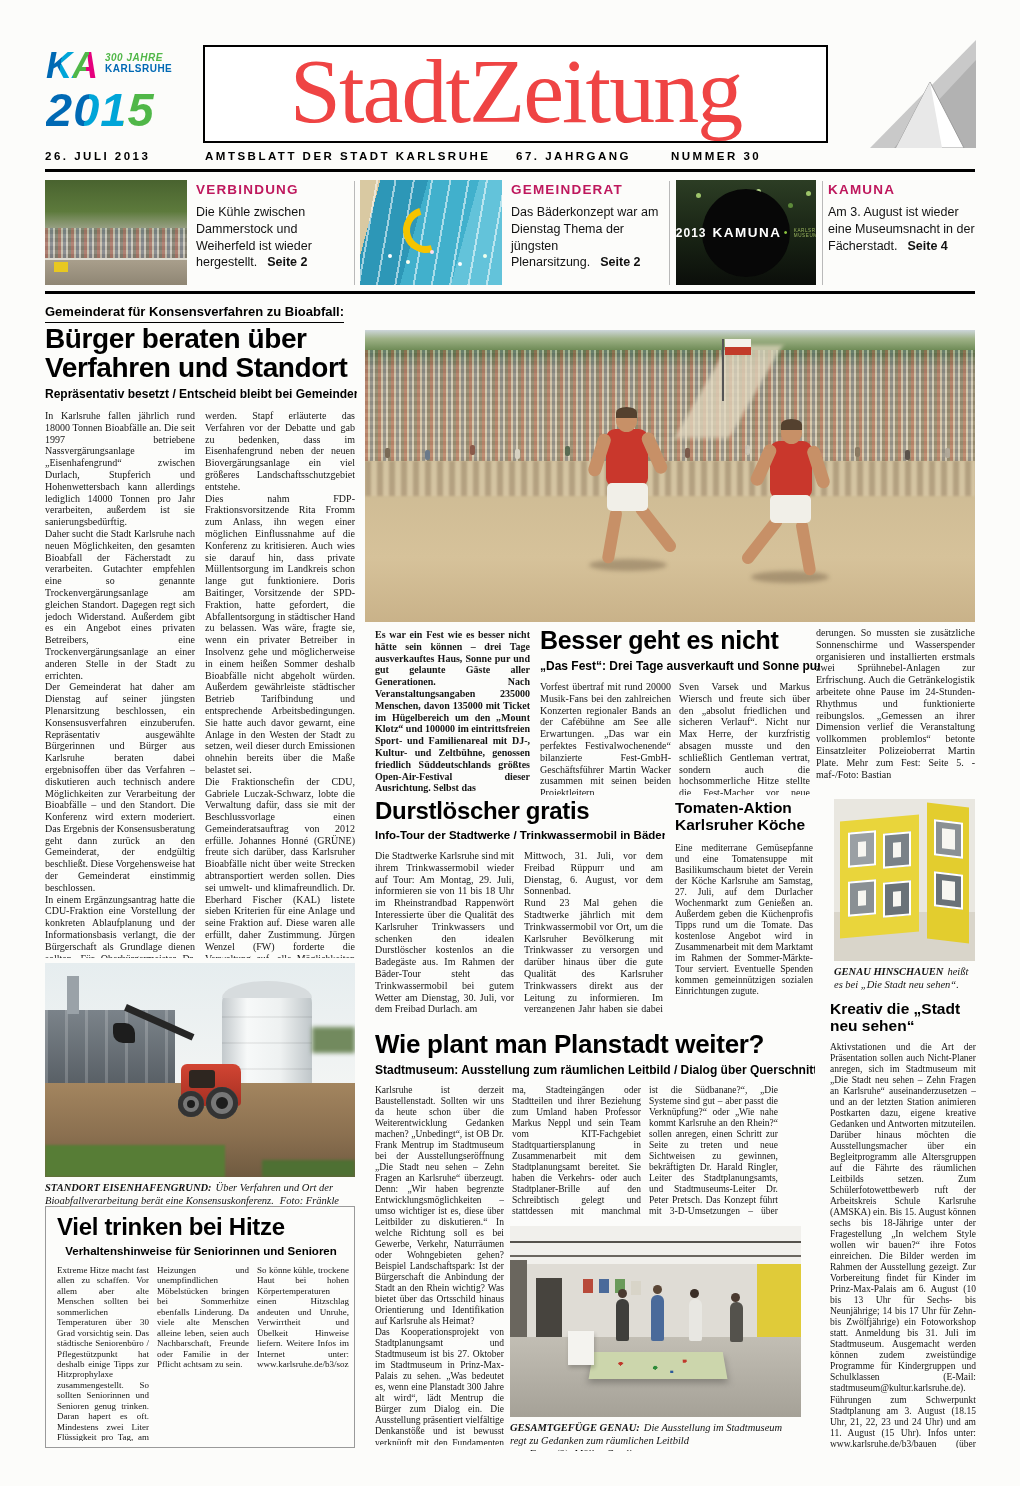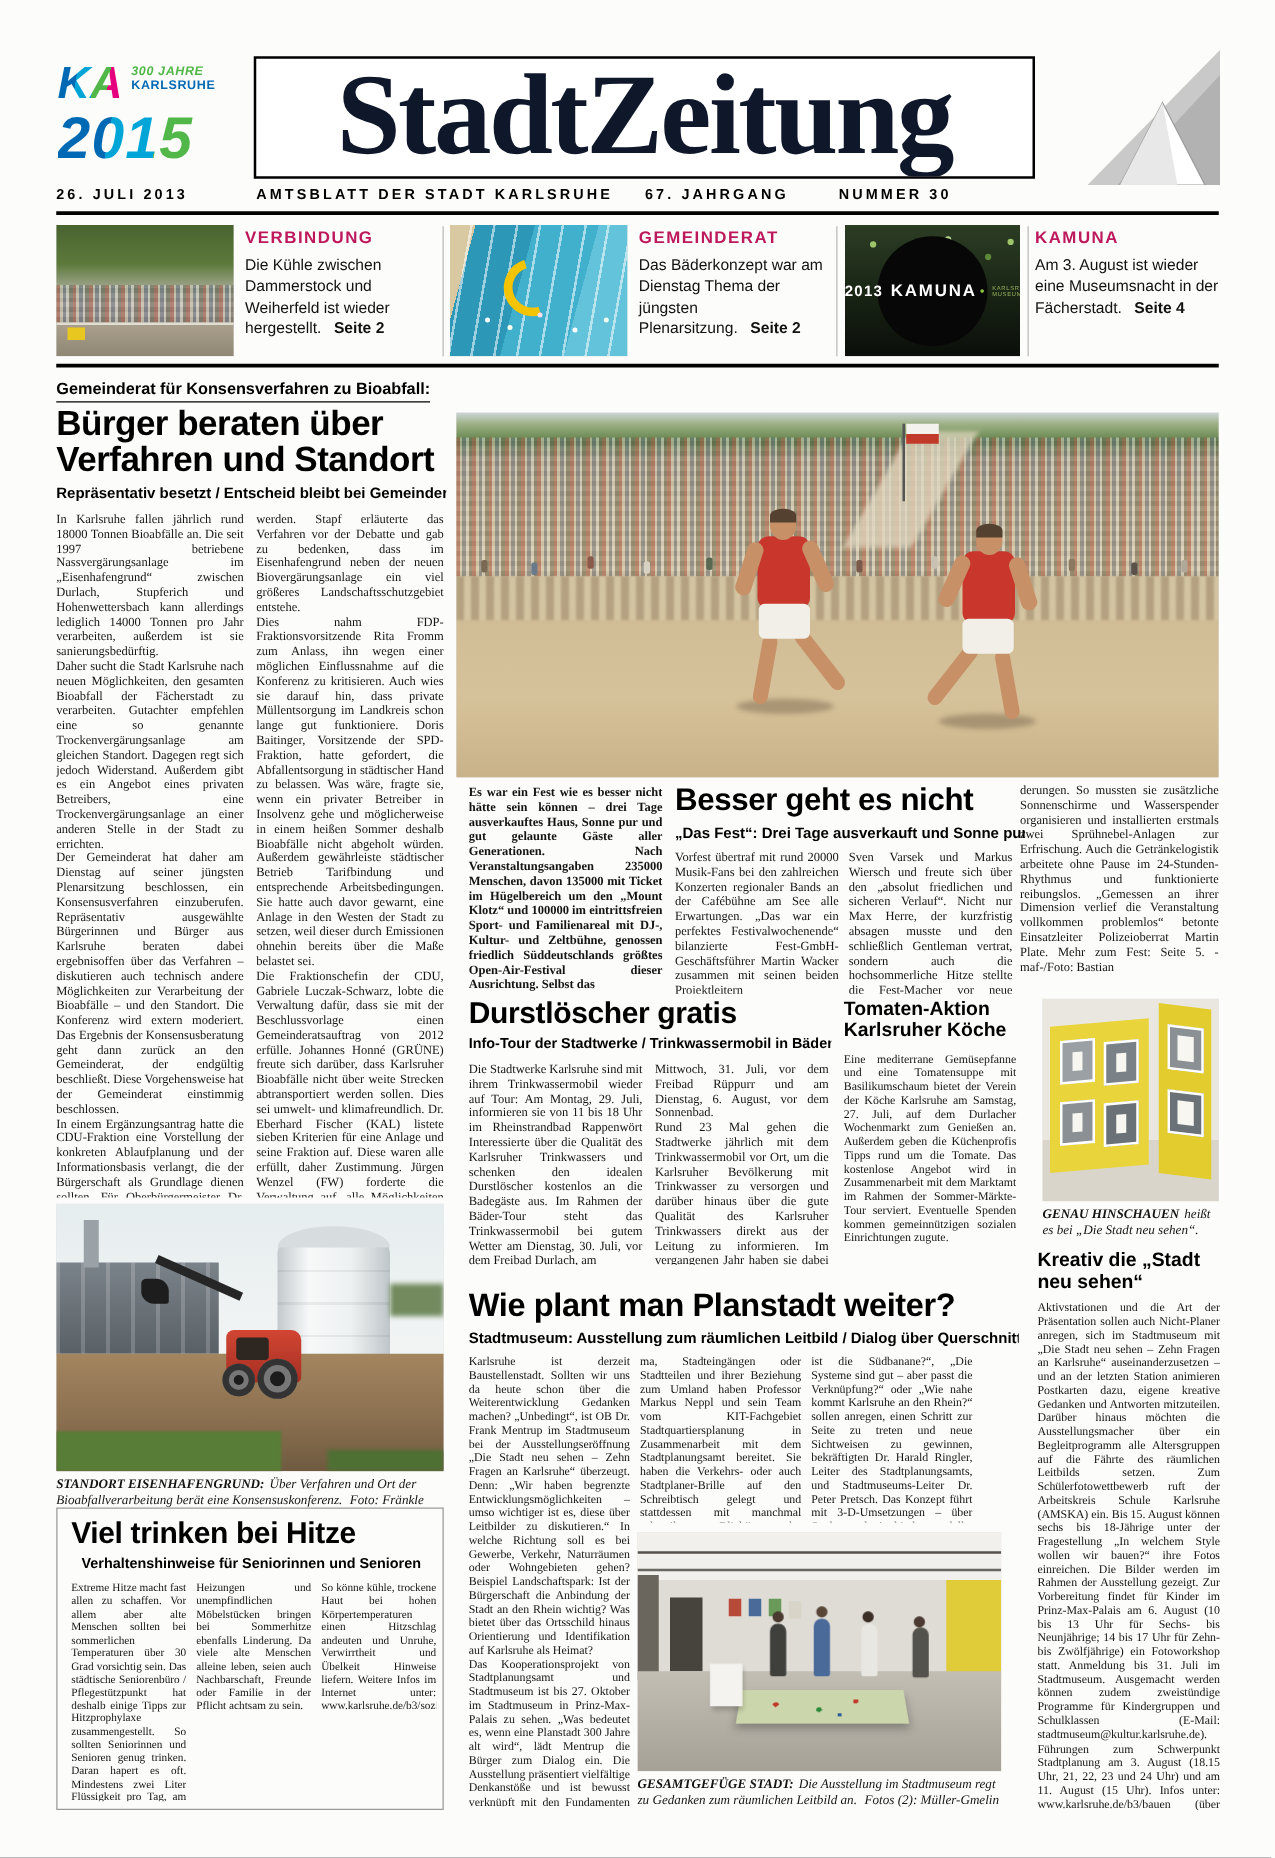--- a/index.html
+++ b/index.html
@@ -9,22 +9,22 @@
   .abs { position:absolute; }
   .ph  { position:absolute; }
 
   
   .rule-h { position:absolute; background:#000; height:3px; }
   .rule-v { position:absolute; background:#b9b9b9; width:1px; }
 
   
   .masthead-box { position:absolute; left:203px; top:45px; width:625px; height:98px; border:2px solid #000;
                   display:flex; align-items:center; justify-content:center; background:#fff; overflow:hidden; }
-  .masthead { font-family:"Liberation Serif", serif; font-weight:bold; font-size:92px; letter-spacing:-2px;
-              white-space:nowrap; transform:translateY(-3px); color:#0f172a; }
+  .masthead { font-family:"Liberation Serif", serif; font-weight:normal; font-size:92px; letter-spacing:-2px;
+              white-space:nowrap; transform:translateY(-3px); color:#ef4444; }
   .dateline { position:absolute; top:150px; font-family:"Liberation Sans", sans-serif; font-weight:bold;
               font-size:11.5px; letter-spacing:2.5px; color:#000; white-space:nowrap; }
 
   .grad-text { background-clip:text; -webkit-background-clip:text; color:#0a79c0; -webkit-text-fill-color:transparent; }
   .ka-letters { font-family:"Liberation Sans", sans-serif; font-style:italic; font-weight:bold; font-size:36px; line-height:1;
                 background-image:linear-gradient(100deg,#0069b4 0 30%,#00a5d8 30% 55%,#50b748 55% 75%,#e5007d 75%); }
   .ka-year   { font-family:"Liberation Sans", sans-serif; font-style:italic; font-weight:bold; font-size:47px; line-height:1; letter-spacing:1px;
                background-image:linear-gradient(100deg,#0069b4 0 28%,#00a5d8 28% 52%,#50b748 52% 76%,#e5007d 76%); }
   .ka-tag1 { color:#50b748; font-family:"Liberation Sans", sans-serif; font-weight:bold; font-size:10px; letter-spacing:.5px;font-style:italic; }
   .ka-tag2 { color:#0069b4; font-family:"Liberation Sans", sans-serif; font-weight:bold; font-size:10px; letter-spacing:.5px; }
@@ -305,16 +305,16 @@
     <div class="ph" style="left:37%; top:33%; width:9px; height:9px; border-radius:50%; background:#4a3a30;"></div>
     <div class="ph" style="left:36.5%; top:38%; width:13px; height:42px; background:#3f3f3c; border-radius:6px 6px 2px 2px;"></div>
     <div class="ph" style="left:49%; top:31%; width:9px; height:9px; border-radius:50%; background:#5a4636;"></div>
     <div class="ph" style="left:48.5%; top:36%; width:13px; height:46px; background:#4a6a9a; border-radius:6px 6px 2px 2px;"></div>
     <div class="ph" style="left:62%; top:33%; width:9px; height:9px; border-radius:50%; background:#3a2e26;"></div>
     <div class="ph" style="left:61.5%; top:38%; width:13px; height:42px; background:#e8e7e2; border-radius:6px 6px 2px 2px;"></div>
     <div class="ph" style="left:76%; top:35%; width:9px; height:9px; border-radius:50%; background:#4a3a30;"></div>
     <div class="ph" style="left:75.5%; top:40%; width:13px; height:40px; background:#54524c; border-radius:6px 6px 2px 2px;"></div>
   </div>
   <div class="abs caption" style="left:510px; top:1421px; width:291px; height:30px;">
-    <span class="cap-lead">GESAMTGEFÜGE STADT:</span><span>Die Ausstellung im Stadtmuseum regt zu Gedanken zum räumlichen Leitbild an.</span><span class="cap-credit">Fotos (2): Müller-Gmelin</span>
+    <span class="cap-lead">GESAMTGEFÜGE GENAU:</span><span>Die Ausstellung im Stadtmuseum regt zu Gedanken zum räumlichen Leitbild an.</span><span class="cap-credit">Fotos (2): Müller-Gmelin</span>
   </div>
 
 </div>
 
 </body></html>

